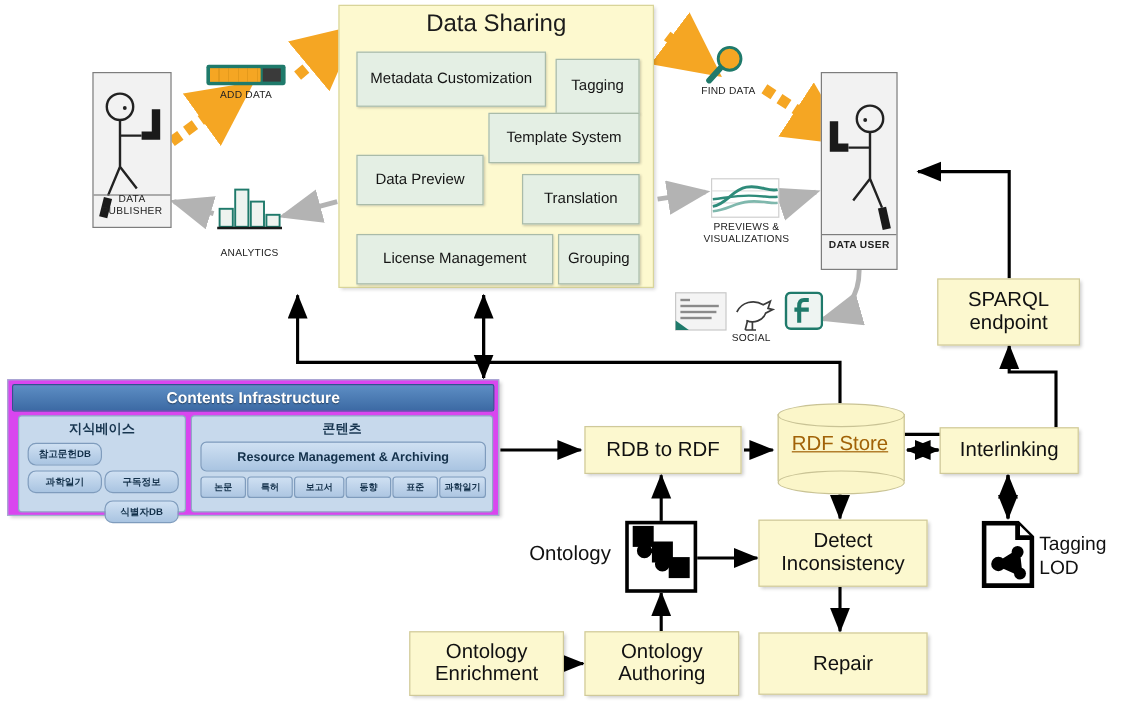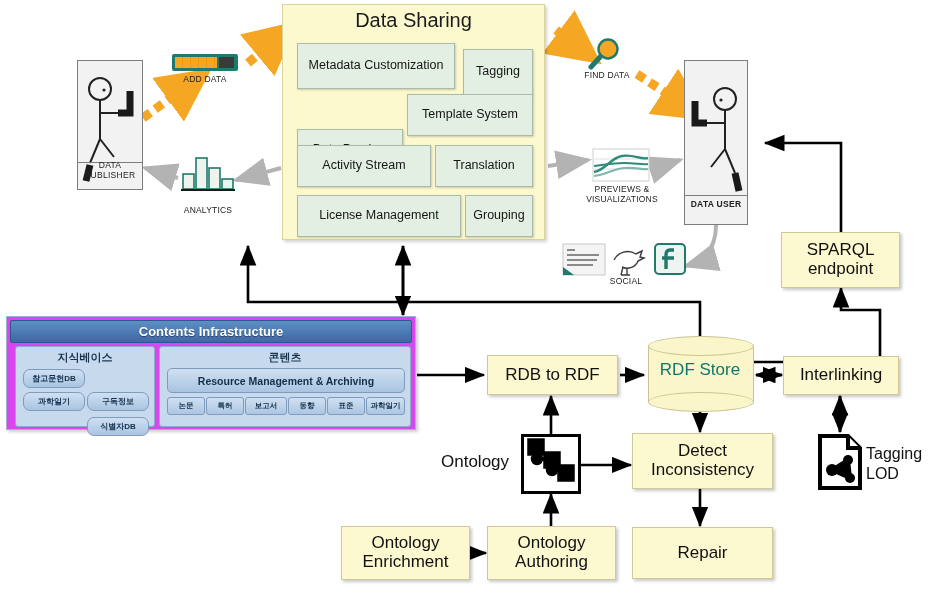--- a/index.html
+++ b/index.html
@@ -58,21 +58,21 @@
 
   
   #rdfStore{left:648px;top:336px;width:104px;height:74px;}
   #rdfStore .cylBody{position:absolute;left:0;top:9px;width:104px;height:56px;
      background:#fbf6c9;border-left:1px solid #c9c395;border-right:1px solid #c9c395;}
   #rdfStore .cylTop{position:absolute;left:0;top:0;width:104px;height:18px;
      background:#fbf6c9;border:1px solid #c9c395;border-radius:50%;}
   #rdfStore .cylBot{position:absolute;left:0;top:56px;width:104px;height:18px;
      background:#fbf6c9;border:1px solid #c9c395;border-radius:50%;}
   #rdfStore .cylTxt{position:absolute;left:0;top:24px;width:104px;text-align:center;
-     font-size:17px;color:#0f766e;z-index:3;}
+     font-size:17px;color:#a16207;z-index:3;text-decoration:underline;}
 
   .lbl{position:absolute;font-size:17px;color:#111;}
   svg.ov{position:absolute;left:0;top:0;width:942px;height:593px;
      pointer-events:none;overflow:visible;}
 </style>
 </head>
 <body>
 
 <div id="stage">
 
@@ -147,21 +147,20 @@
       <path d="M637,74 L686,106"></path>
     </g>
   </svg>
 
   <div class="abs" id="dataSharing">
     <div id="dsTitle">Data Sharing</div>
     <div class="feat" style="left:14px;top:38px;width:156px;height:44px;">Metadata Customization</div>
     <div class="feat" style="left:180px;top:44px;width:68px;height:44px;">Tagging</div>
     <div class="feat" style="left:14px;top:89px;width:104px;height:40px;margin-top:35px;">Data Preview</div>
     <div class="feat" style="left:124px;top:89px;width:124px;height:40px;">Template System</div>
-    <div class="feat" style="left:14px;top:140px;width:132px;height:40px;">Activity Stream</div>
     <div class="feat" style="left:152px;top:140px;width:96px;height:40px;">Translation</div>
     <div class="feat" style="left:14px;top:190px;width:162px;height:40px;">License Management</div>
     <div class="feat" style="left:182px;top:190px;width:66px;height:40px;">Grouping</div>
   </div>
 
   <div class="abs actor" style="left:77px;top:60px;width:66px;height:130px;">
     <svg width="64" height="128" style="position:absolute;left:0;top:0;">
       <circle cx="22" cy="28" r="11" fill="none" stroke="#222" stroke-width="2"></circle>
       <circle cx="26" cy="29" r="1.6" fill="#222"></circle>
       <path d="M22,39 L22,78 M22,52 L40,52 M22,78 L36,96 M22,78 L12,102" stroke="#222" stroke-width="2" fill="none"></path>

